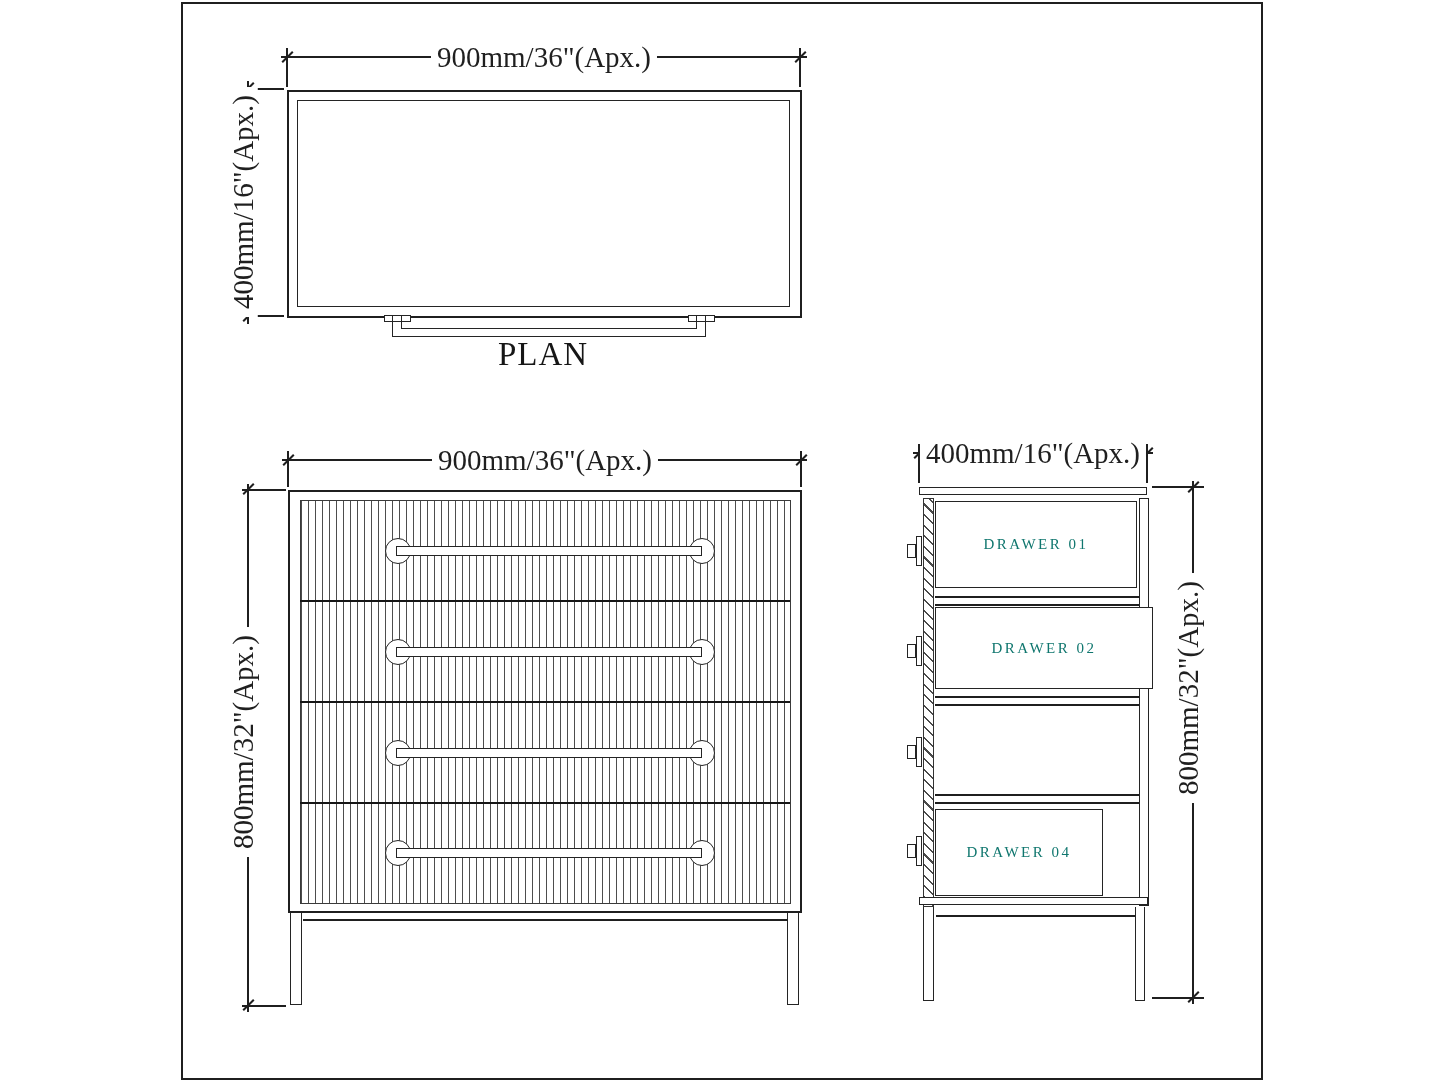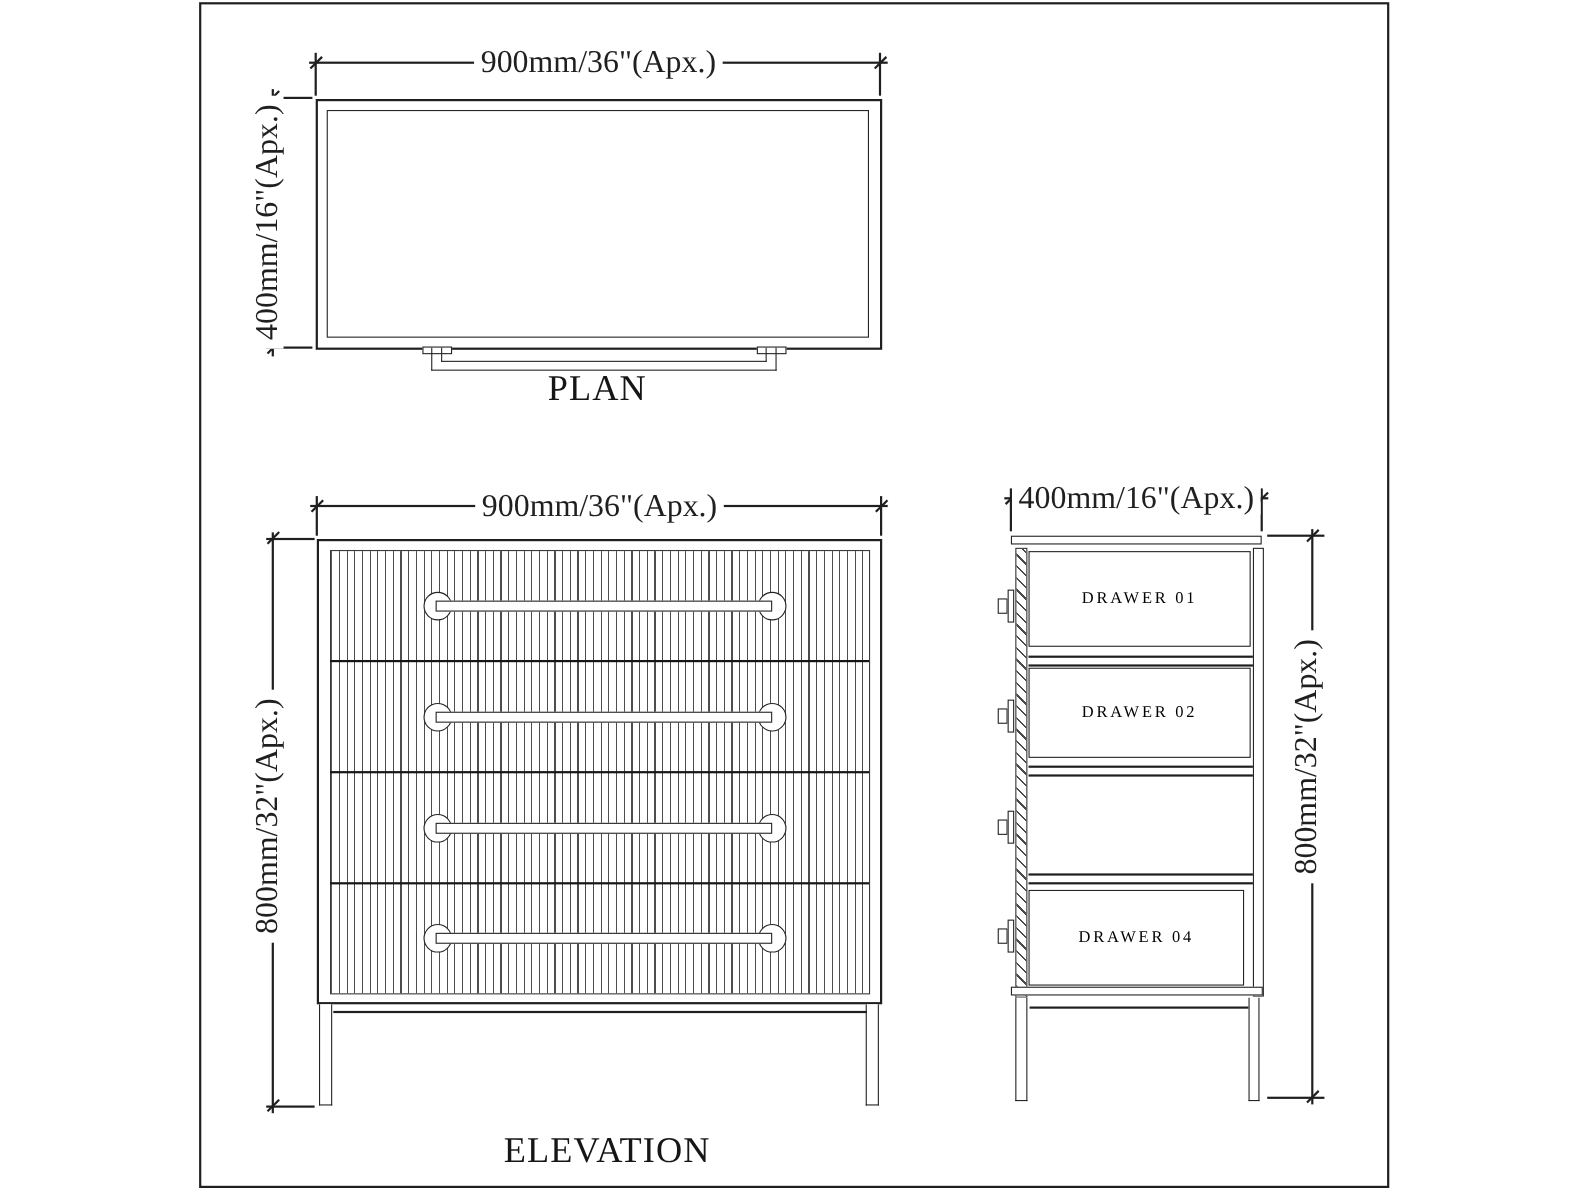--- a/index.html
+++ b/index.html
@@ -41,21 +41,21 @@
   .u-shape{position:absolute;border:1.5px solid #242424;border-top:none;box-sizing:border-box;}
   .tab{position:absolute;border:1.5px solid #242424;background:#ffffff;box-sizing:border-box;}
   .hatch{
     position:absolute;border:1px solid #333;box-sizing:border-box;background:
       repeating-linear-gradient(45deg,transparent 0px,transparent 6px,#4a4a4a 6px,#4a4a4a 7.5px);
   }
   .drawer-box{
     position:absolute;border:1.5px solid #242424;background:#ffffff;box-sizing:border-box;
     display:flex;align-items:center;justify-content:center;
   }
-  .drawer-box span{font-size:15px;letter-spacing:2.5px;color:#000000;}
+  .drawer-box span{font-size:15px;letter-spacing:2.5px;color:#0f766e;}
   .slab{position:absolute;border:1.5px solid #242424;background:#ffffff;box-sizing:border-box;}
   .handle-plate{position:absolute;border:1.5px solid #242424;background:#ffffff;box-sizing:border-box;}
 </style>
 </head>
 <body>
 
 <div id="stage">
 
   <div class="outline" style="left:181px;top:2px;width:1078px;height:1074px;"></div>
 
@@ -116,21 +116,20 @@
   <div class="bar" style="left:396px;top:748px;width:306px;"></div>
 
   <div class="knob" style="left:385px;top:840px;"></div>
   <div class="knob" style="left:689px;top:840px;"></div>
   <div class="bar" style="left:396px;top:848px;width:306px;"></div>
 
   <div class="leg" style="left:290px;top:913px;width:12px;height:92px;"></div>
   <div class="leg" style="left:787px;top:913px;width:12px;height:92px;"></div>
   <div class="ln" style="left:303px;top:919px;width:485px;height:1.5px;"></div>
 
-  <div class="title" style="left:552px;top:1028px;">ELEVATION</div>
 
   <div class="ln" style="left:918px;top:444px;width:1.5px;height:39px;"></div>
   <div class="ln" style="left:1146px;top:444px;width:1.5px;height:39px;"></div>
   <div class="ln" style="left:913px;top:452px;width:240px;height:1.5px;"></div>
   <div class="tick" style="left:912px;top:452px;"></div>
   <div class="tick" style="left:1140px;top:452px;"></div>
   <div class="dimtext" style="left:1033px;top:453px;">400mm/16"(Apx.)</div>
 
   <div class="ln" style="left:1152px;top:486px;width:52px;height:1.5px;"></div>
   <div class="ln" style="left:1152px;top:997px;width:52px;height:1.5px;"></div>
@@ -142,30 +141,30 @@
   <div class="slab" style="left:919px;top:487px;width:228px;height:8px;"></div>
   <div class="hatch" style="left:923px;top:498px;width:11px;height:409px;"></div>
   <div class="outline-thin" style="left:1139px;top:498px;width:8px;height:406px;"></div>
 
   <div class="drawer-box" style="left:935px;top:501px;width:202px;height:87px;">
     <span>DRAWER 01</span>
   </div>
   <div class="ln" style="left:935px;top:596px;width:204px;height:1.5px;"></div>
   <div class="ln" style="left:935px;top:604px;width:204px;height:1.5px;"></div>
 
-  <div class="drawer-box" style="left:935px;top:607px;width:202px;height:82px;">
+  <div class="drawer-box" style="left:935px;top:607px;width:218px;height:82px;">
     <span>DRAWER 02</span>
   </div>
   <div class="ln" style="left:935px;top:696px;width:204px;height:1.5px;"></div>
   <div class="ln" style="left:935px;top:704px;width:204px;height:1.5px;"></div>
 
   <div class="ln" style="left:935px;top:794px;width:204px;height:1.5px;"></div>
   <div class="ln" style="left:935px;top:802px;width:204px;height:1.5px;"></div>
 
-  <div class="drawer-box" style="left:935px;top:809px;width:196px;height:87px;">
+  <div class="drawer-box" style="left:935px;top:809px;width:168px;height:87px;">
     <span>DRAWER 04</span>
   </div>
 
   <div class="slab" style="left:919px;top:897px;width:229px;height:8px;"></div>
 
   <div class="handle-plate" style="left:916px;top:536px;width:6px;height:30px;"></div>
   <div class="handle-plate" style="left:907px;top:544px;width:9px;height:14px;"></div>
 
   <div class="handle-plate" style="left:916px;top:636px;width:6px;height:30px;"></div>
   <div class="handle-plate" style="left:907px;top:644px;width:9px;height:14px;"></div>

